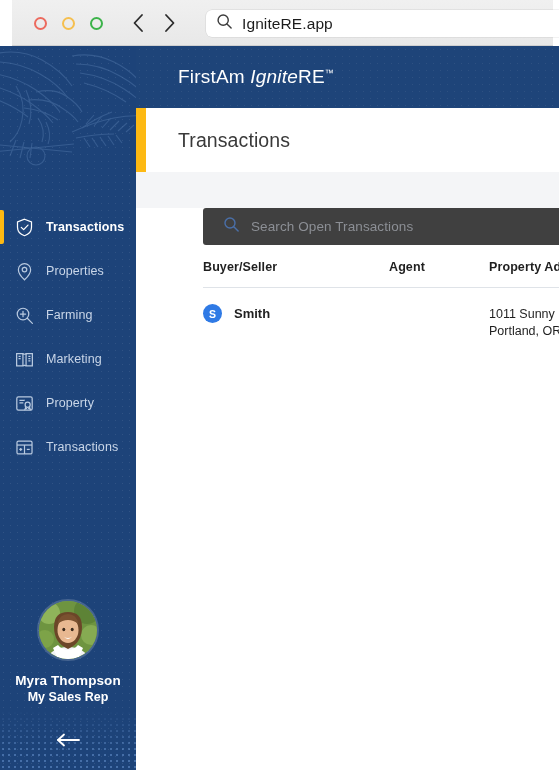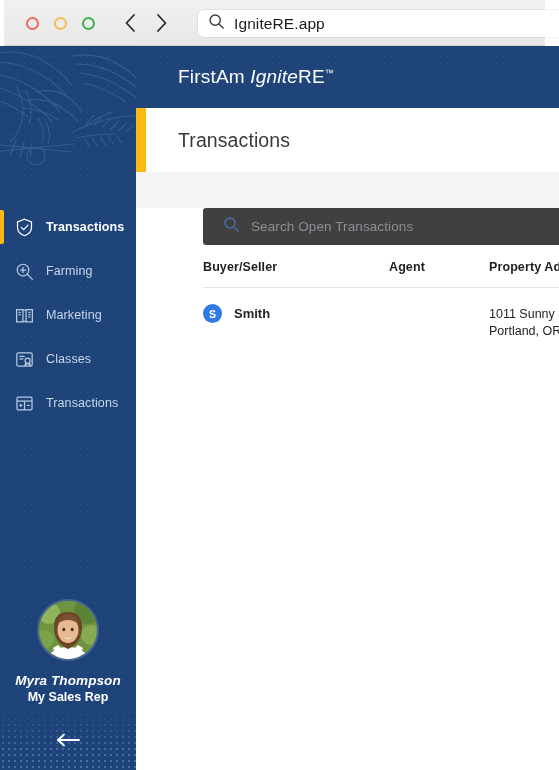--- a/index.html
+++ b/index.html
@@ -5,21 +5,21 @@
   * { box-sizing: border-box; margin: 0; padding: 0; }
   html, body {
     width: 559px; height: 770px;
     font-family: "Liberation Sans", sans-serif;
     overflow: hidden;
     background: #ffffff;
   }
 
   
   .browser-bar {
-    position: absolute; left: 4px; top: 0;
+    position: absolute; left: 12px; top: 0;
     width: 541px; height: 46px;
     background: linear-gradient(#f0f0f0, #e8e8e8);
     border-bottom: 1px solid #d0d0d0;
   }
   .traffic { position: absolute; top: 17px; display: flex; gap: 15px; }
   .traffic { left: 22px; }
   .dot { width: 13px; height: 13px; border-radius: 50%; border: 2.4px solid; background: transparent; }
   .dot.red   { border-color: #ec6a5e; }
   .dot.yellow{ border-color: #f5bf4f; }
   .dot.green { border-color: #3cb34a; }
@@ -77,21 +77,21 @@
     position: absolute; left: 0; top: 555px; width: 136px;
     text-align: center; z-index: 2;
   }
   .avatar {
     width: 58px; height: 58px; border-radius: 50%;
     margin: 0 auto 14px; overflow: hidden; position: relative;
     background: #7aa24a;
     box-shadow: 0 0 0 2px rgba(255,255,255,.18);
   }
   .avatar svg { display: block; }
-  .profile .pname { color:#fff; font-size:13.5px; font-weight:bold; letter-spacing:.1px;font-style:italic; }
+  .profile .pname { color:#fff; font-size:13.5px; font-weight:bold; letter-spacing:.1px; }
   .profile .prole { color:#ffffff; font-size:12.5px; font-weight:bold; margin-top:2px; }
 
   .collapse {
     position: absolute; left: 0; bottom: 0; width: 136px; height: 60px;
     display: flex; align-items: center; justify-content: center;
     cursor: pointer;
   }
   .collapse::before {
     content:""; position:absolute; inset:0;
     background-image: radial-gradient(rgba(120,165,225,.45) 1px, transparent 1.2px);
@@ -237,20 +237,29 @@
     <div class="nav-item active">
       <span class="nav-ico">
         <svg viewBox="0 0 24 24" width="21" height="21" fill="none" stroke="#ffffff" stroke-width="1.4">
             <path d="M12 2.6 L20 5.6 v6.2 c0 5-3.4 8.2-8 9.6 -4.6-1.4-8-4.6-8-9.6 V5.6z"></path>
             <path d="M8.3 11.8 l2.7 2.7 5-5.3" stroke-linecap="round" stroke-linejoin="round"></path>
           </svg>
       </span>
       <span class="navlabel">Transactions</span>
     </div>
 
+    <div class="nav-item">
+      <span class="nav-ico">
+        <svg viewBox="0 0 24 24" width="21" height="21" fill="none" stroke="#b9cae0" stroke-width="1.4">
+            <path d="M12 21.5 c0 0 7-6.6 7-11.6 A7 7 0 0 0 5 9.9 c0 5 7 11.6 7 11.6z"></path>
+            <circle cx="12" cy="9.8" r="2.6"></circle>
+          </svg>
+      </span>
+      <span class="navlabel">Properties</span>
+    </div>
 
     <div class="nav-item">
       <span class="nav-ico">
         <svg viewBox="0 0 24 24" width="21" height="21" fill="none" stroke="#b9cae0" stroke-width="1.4">
             <circle cx="10.3" cy="10.3" r="6.6"></circle>
             <line x1="15.2" y1="15.2" x2="21" y2="21" stroke-linecap="round"></line>
             <line x1="10.3" y1="7.3" x2="10.3" y2="13.3" stroke-linecap="round"></line>
             <line x1="7.3" y1="10.3" x2="13.3" y2="10.3" stroke-linecap="round"></line>
           </svg>
       </span>
@@ -272,21 +281,21 @@
 
     <div class="nav-item">
       <span class="nav-ico">
         <svg viewBox="0 0 24 24" width="21" height="21" fill="none" stroke="#b9cae0" stroke-width="1.4">
             <rect x="3.2" y="4.4" width="17.6" height="15.2" rx="1.8"></rect>
             <path d="M6.2 8.4 h6 M6.2 11.4 h4.5"></path>
             <circle cx="15.6" cy="13.4" r="2.9"></circle>
             <path d="M13.6 15.6 l-1 3 2.4-1.1 M17.6 15.6 l1 3 -2.4-1.1"></path>
           </svg>
       </span>
-      <span class="navlabel">Classes</span>
+      <span class="navlabel">Property</span>
     </div>
 
     <div class="nav-item">
       <span class="nav-ico">
         <svg viewBox="0 0 24 24" width="21" height="21" fill="none" stroke="#b9cae0" stroke-width="1.4">
             <rect x="3.4" y="4.6" width="17.2" height="14.8" rx="1.8"></rect>
             <line x1="3.4" y1="9.2" x2="20.6" y2="9.2"></line>
             <line x1="12" y1="9.2" x2="12" y2="19.4"></line>
             <path d="M6 14.2 h3.4 M7.7 12.5 v3.4"></path>
             <path d="M14.6 14.2 h3.4"></path>

